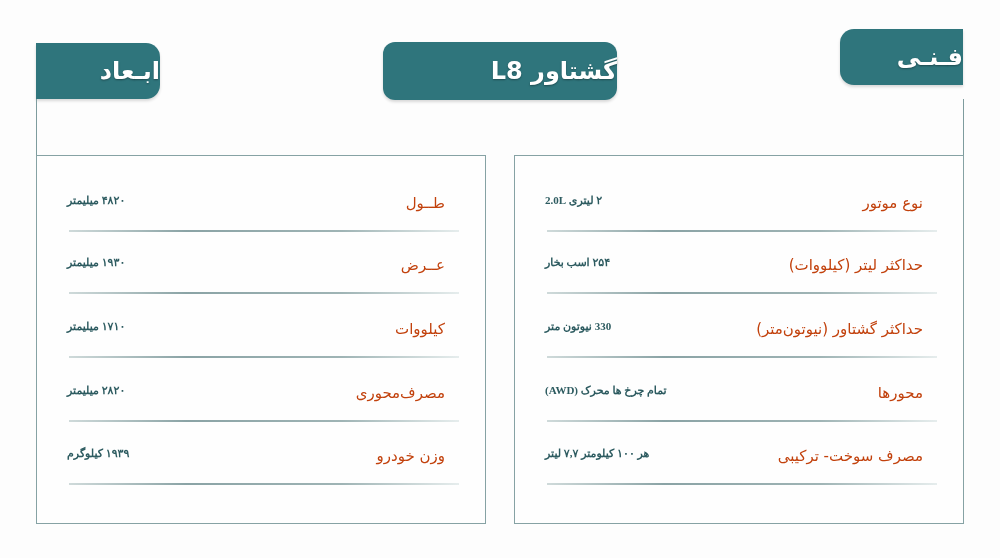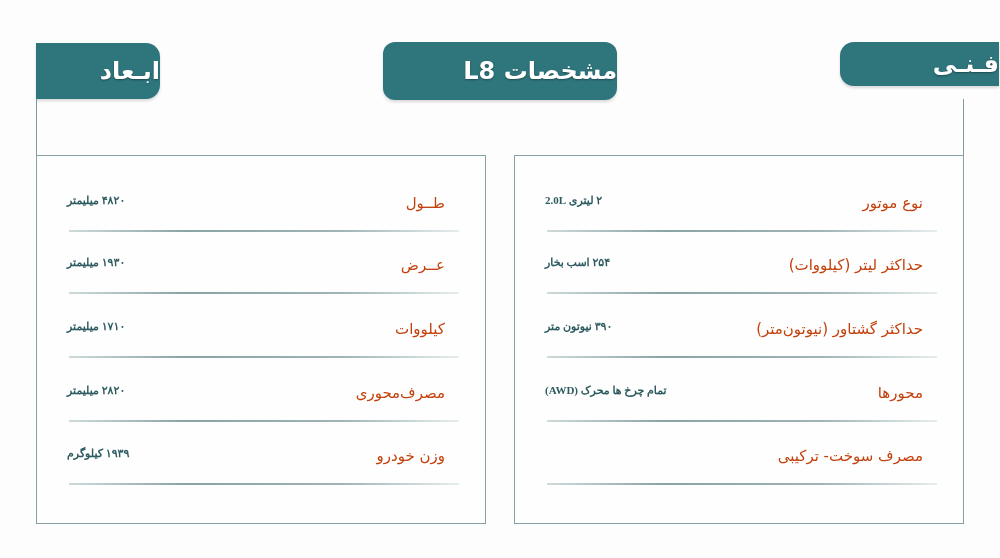--- a/index.html
+++ b/index.html
@@ -2,40 +2,40 @@
 <html><head>
 <meta charset="utf-8">
 <style>
   html, body { margin:0; padding:0; }
   body { width:1000px; height:558px; background:#fdfdfd; position:relative; overflow:hidden;
          font-family:"DejaVu Sans", sans-serif; color:#2d5b60; }
   .tab { position:absolute; background:#2f757c; color:#fff; font-weight:bold;
          display:flex; align-items:center; justify-content:flex-start; direction:rtl;
          box-shadow:0 2px 3px rgba(0,0,0,0.15); text-shadow:0 1px 2px rgba(0,0,0,0.35); }
   .tab-left { left:36px; top:43px; width:124px; height:56px; border-radius:0 14px 14px 0; font-size:24px; letter-spacing:2px; }
-  .tab-right { left:840px; top:42px; width:123px; height:44px; border-radius:14px 0 0 14px; font-size:24px; letter-spacing:2px;padding-left:36px; }
+  .tab-right { left:840px; top:29px; width:123px; height:56px; border-radius:14px 0 0 14px; font-size:24px; letter-spacing:2px; }
   .tab-center { left:383px; top:42px; width:234px; height:58px; border-radius:12px; font-size:24px; }
   .vline { position:absolute; width:1px; background:#7e9c9e; }
   .box { position:absolute; border:1.5px solid #86a2a4; background:#fefefe; box-sizing:border-box; }
   .box-left { left:36px; top:155px; width:450px; height:369px; }
   .box-right { left:514px; top:155px; width:450px; height:369px; }
   .row { position:absolute; left:26px; right:26px; height:64px; direction:rtl; }
   .row .label { position:absolute; right:14px; top:38px; font-size:15px; color:#c2410c; white-space:nowrap; }
   .row .value { position:absolute; left:4px; top:38px; font-size:11px; font-weight:bold; color:#2d5b60; white-space:nowrap;font-family:Liberation Serif, serif; }
   .row .divider { position:absolute; left:6px; right:0; top:74px; height:2px;
                   background:linear-gradient(to left, #e6eded 0%, #9fb4b5 30%, #8aa3a5 70%, #cfdada 100%); }
 </style>
 </head>
 <body>
 
 <div class="tab tab-left">
   <span>ابـعاد</span>
 </div>
 <div class="tab tab-center">
-  <span>مشخصات L8</span>
+  <span>گشتاور L8</span>
 </div>
 <div class="tab tab-right">
   <span>فـنـی</span>
 </div>
 
 <div class="vline" style="left:36px; top:99px; height:56px;"></div>
 <div class="vline" style="left:963px; top:99px; height:56px;"></div>
 
 <div class="box box-left">
   <div class="row" style="top:0px;">
@@ -71,25 +71,26 @@
     <span class="value">۲ لیتری 2.0L</span>
     <div class="divider"></div>
   </div>
   <div class="row" style="top:62px;">
     <span class="label">حداکثر لیتر (کیلووات)</span>
     <span class="value">۲۵۴ اسب بخار</span>
     <div class="divider"></div>
   </div>
   <div class="row" style="top:126px;">
     <span class="label">حداکثر گشتاور (نیوتون‌متر)</span>
-    <span class="value">۳۹۰ نیوتون متر</span>
+    <span class="value">330 نیوتون متر</span>
     <div class="divider"></div>
   </div>
   <div class="row" style="top:190px;">
     <span class="label">محورها</span>
     <span class="value">تمام چرخ ها محرک (AWD)</span>
     <div class="divider"></div>
   </div>
   <div class="row" style="top:253px;">
     <span class="label">مصرف سوخت- ترکیبی</span>
+    <span class="value">هر ۱۰۰ کیلومتر ۷,۷ لیتر</span>
     <div class="divider"></div>
   </div>
 </div>
 
 </body></html>

